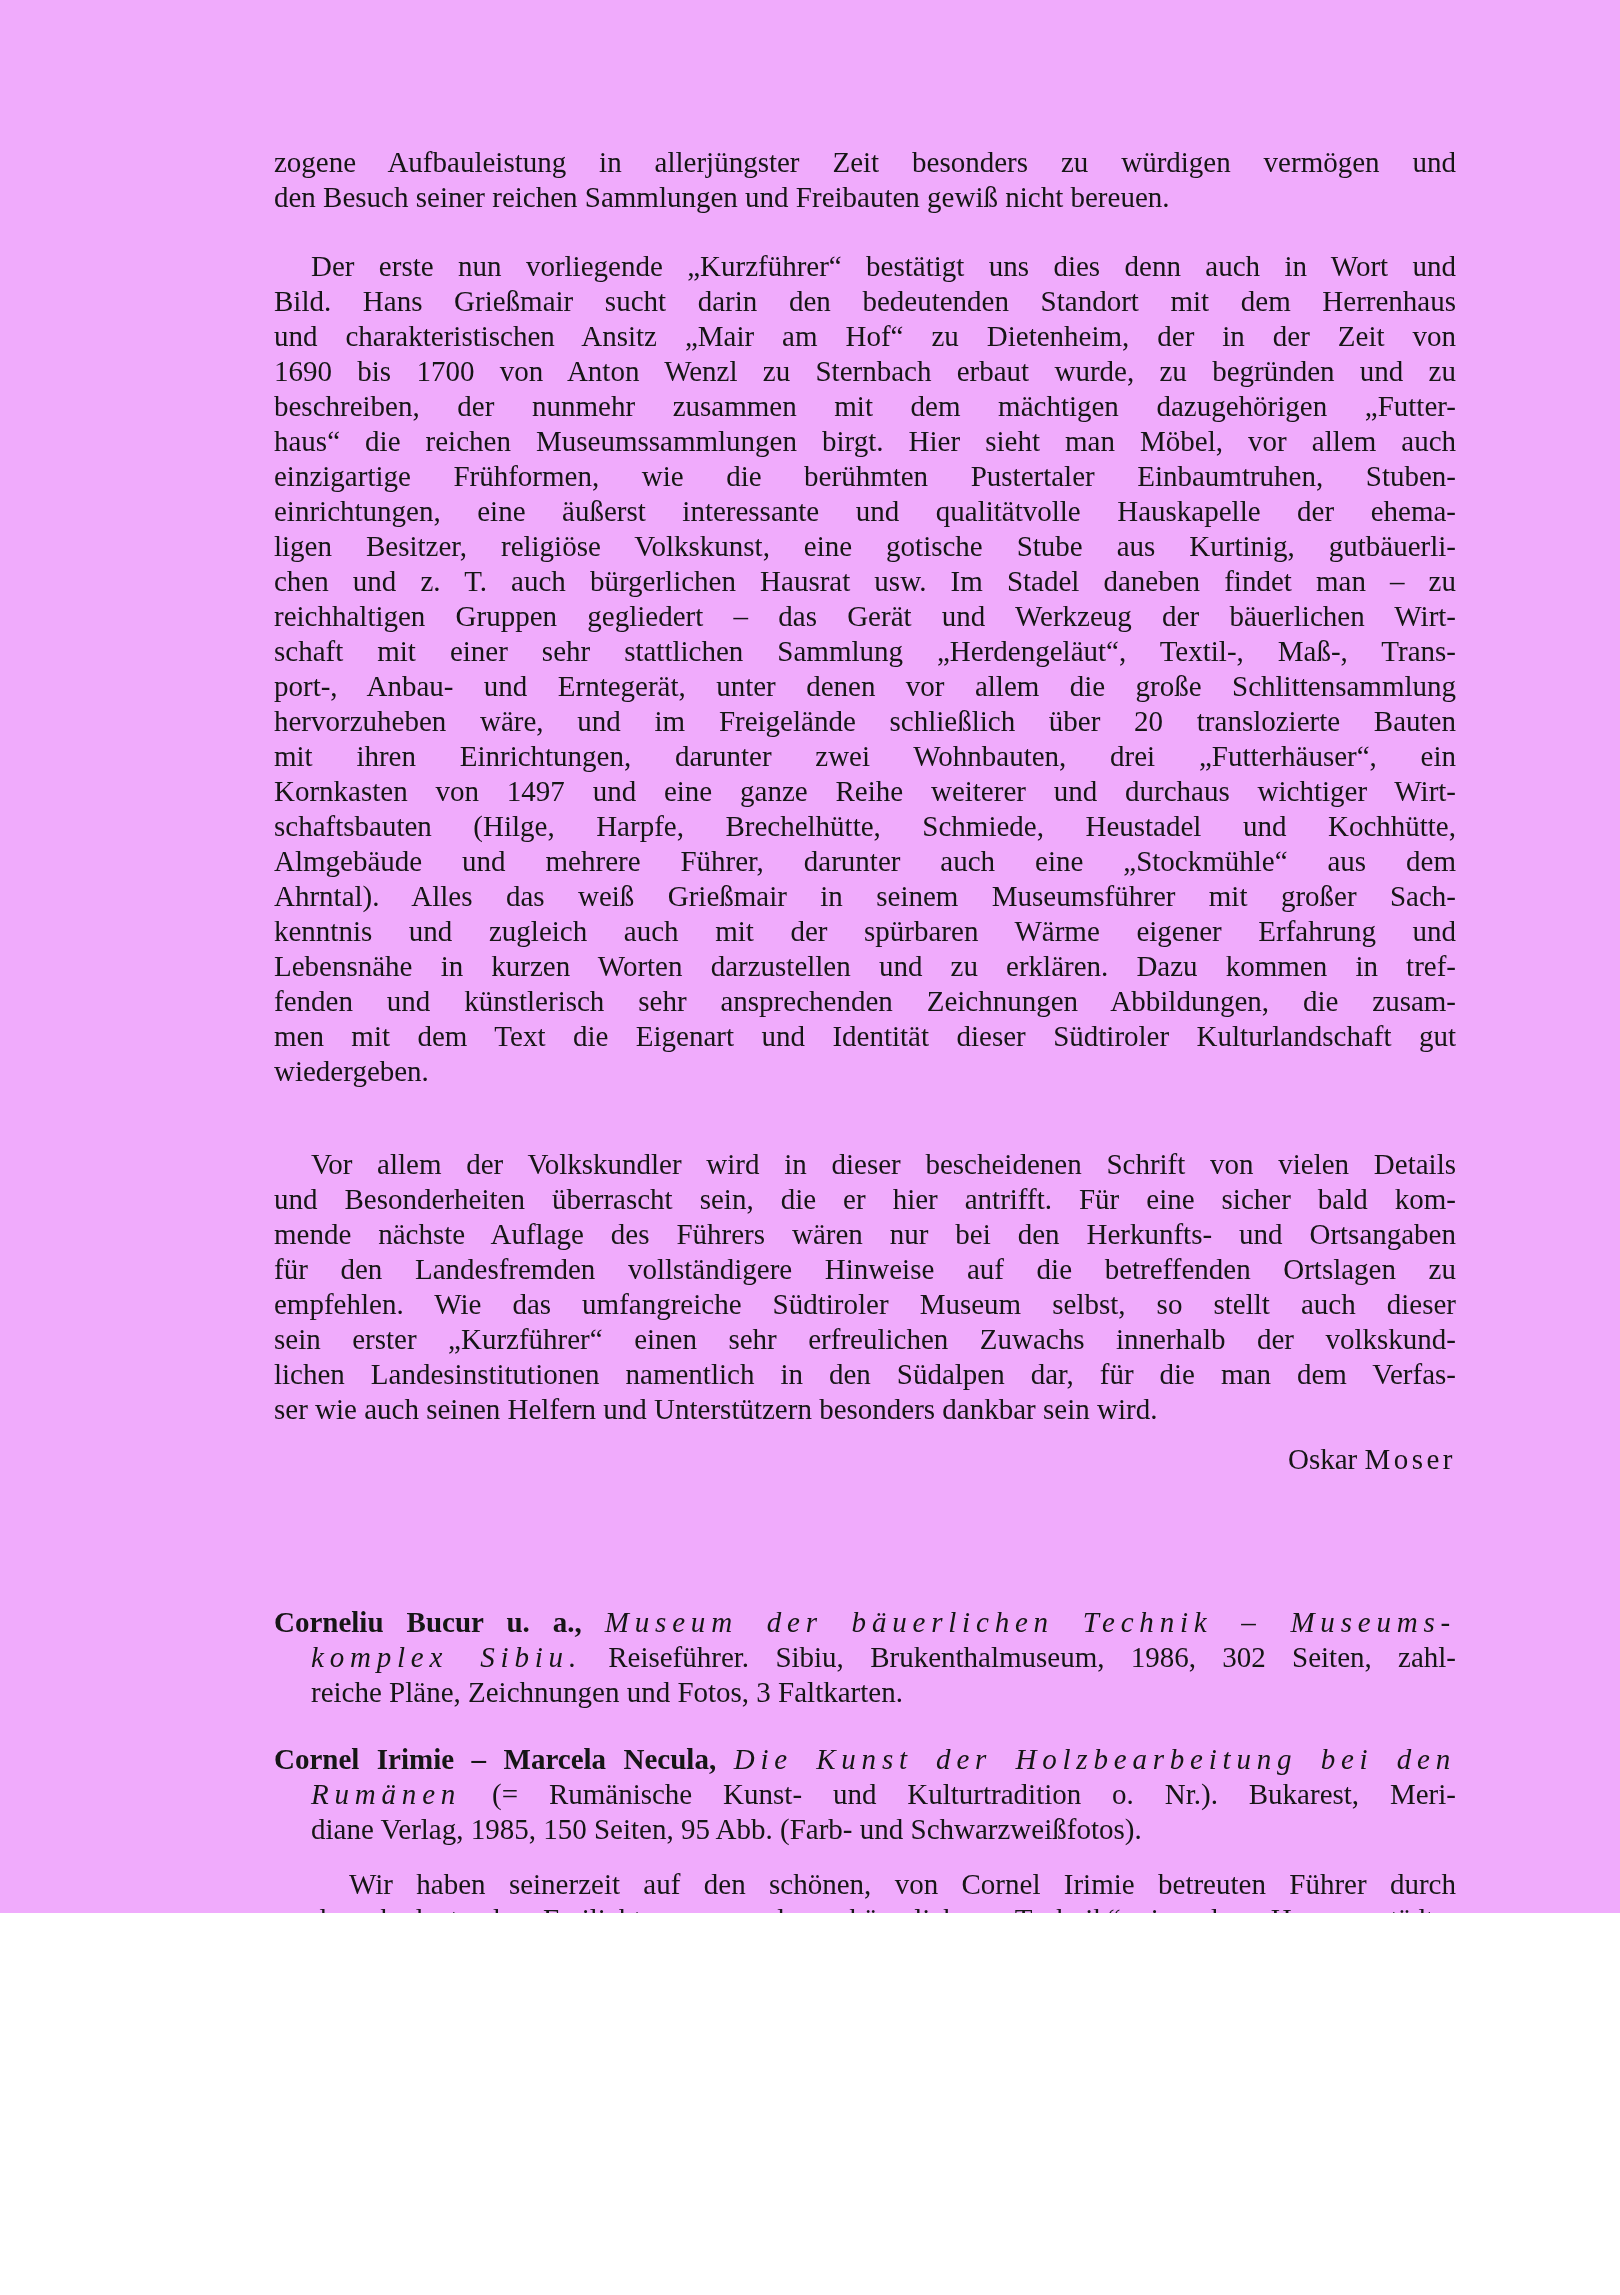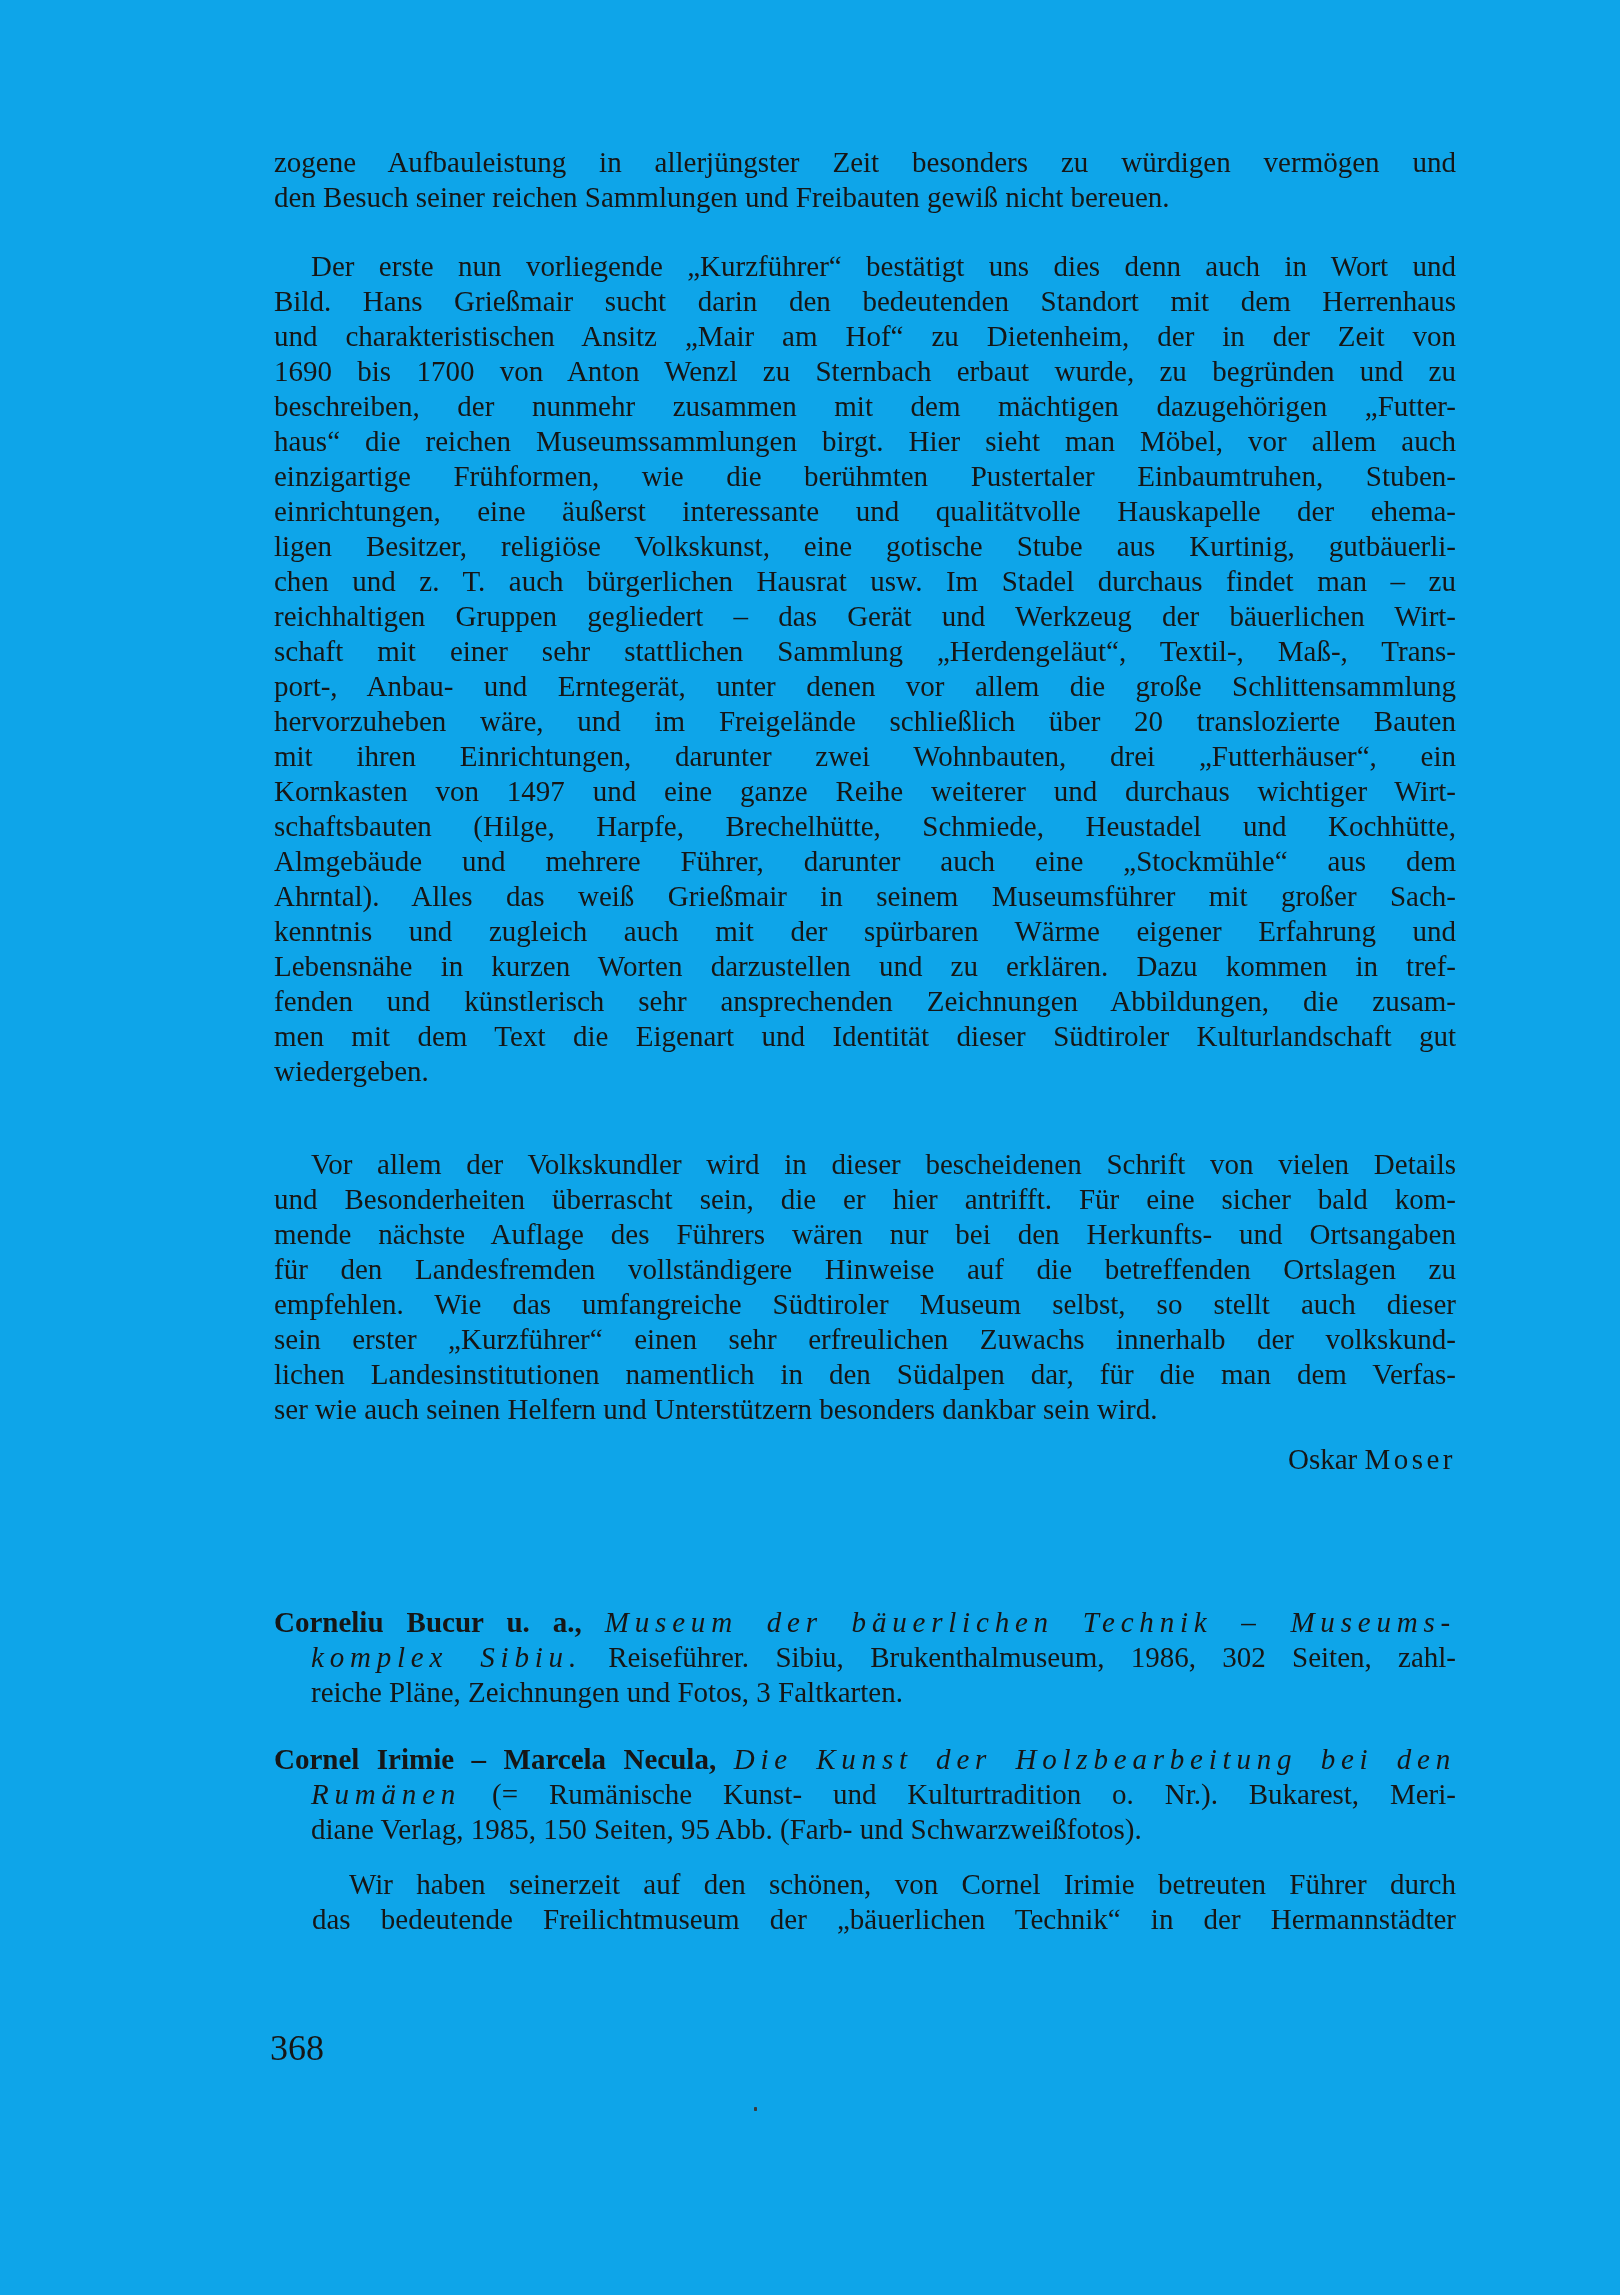--- a/index.html
+++ b/index.html
@@ -3,22 +3,22 @@
 <meta charset="utf-8">
 <style>
   html, body {
     margin: 0;
     padding: 0;
     background: #ffffff;
   }
   .page {
     position: relative;
     width: 1621px;
-    height: 2295px;
-    background: #0ea5e9;
+    height: 1913px;
+    background: #f0abfc;
     color: #161616;
     font-family: "Liberation Serif", serif;
     overflow: hidden;
   }
   .text-column {
     position: absolute;
     left: 274px;
     top: 145px;
     width: 1182px;
   }
@@ -88,21 +88,21 @@
       <div class="block b1 indent-first">
         <div class="line"><span class="seg">Der erste nun vorliegende „Kurzführer“ bestätigt uns dies denn auch in Wort und</span></div>
         <div class="line"><span class="seg">Bild. Hans Grießmair sucht darin den bedeutenden Standort mit dem Herrenhaus</span></div>
         <div class="line"><span class="seg">und charakteristischen Ansitz „Mair am Hof“ zu Dietenheim, der in der Zeit von</span></div>
         <div class="line"><span class="seg">1690 bis 1700 von Anton Wenzl zu Sternbach erbaut wurde, zu begründen und zu</span></div>
         <div class="line"><span class="seg">beschreiben, der nunmehr zusammen mit dem mächtigen dazugehörigen „Futter-</span></div>
         <div class="line"><span class="seg">haus“ die reichen Museumssammlungen birgt. Hier sieht man Möbel, vor allem auch</span></div>
         <div class="line"><span class="seg">einzigartige Frühformen, wie die berühmten Pustertaler Einbaumtruhen, Stuben-</span></div>
         <div class="line"><span class="seg">einrichtungen, eine äußerst interessante und qualitätvolle Hauskapelle der ehema-</span></div>
         <div class="line"><span class="seg">ligen Besitzer, religiöse Volkskunst, eine gotische Stube aus Kurtinig, gutbäuerli-</span></div>
-        <div class="line"><span class="seg">chen und z. T. auch bürgerlichen Hausrat usw. Im Stadel durchaus findet man – zu</span></div>
+        <div class="line"><span class="seg">chen und z. T. auch bürgerlichen Hausrat usw. Im Stadel daneben findet man – zu</span></div>
         <div class="line"><span class="seg">reichhaltigen Gruppen gegliedert – das Gerät und Werkzeug der bäuerlichen Wirt-</span></div>
         <div class="line"><span class="seg">schaft mit einer sehr stattlichen Sammlung „Herdengeläut“, Textil-, Maß-, Trans-</span></div>
         <div class="line"><span class="seg">port-, Anbau- und Erntegerät, unter denen vor allem die große Schlittensammlung</span></div>
         <div class="line"><span class="seg">hervorzuheben wäre, und im Freigelände schließlich über 20 translozierte Bauten</span></div>
         <div class="line"><span class="seg">mit ihren Einrichtungen, darunter zwei Wohnbauten, drei „Futterhäuser“, ein</span></div>
         <div class="line"><span class="seg">Kornkasten von 1497 und eine ganze Reihe weiterer und durchaus wichtiger Wirt-</span></div>
         <div class="line"><span class="seg">schaftsbauten (Hilge, Harpfe, Brechelhütte, Schmiede, Heustadel und Kochhütte,</span></div>
         <div class="line"><span class="seg">Almgebäude und mehrere Führer, darunter auch eine „Stockmühle“ aus dem</span></div>
         <div class="line"><span class="seg">Ahrntal). Alles das weiß Grießmair in seinem Museumsführer mit großer Sach-</span></div>
         <div class="line"><span class="seg">kenntnis und zugleich auch mit der spürbaren Wärme eigener Erfahrung und</span></div>

